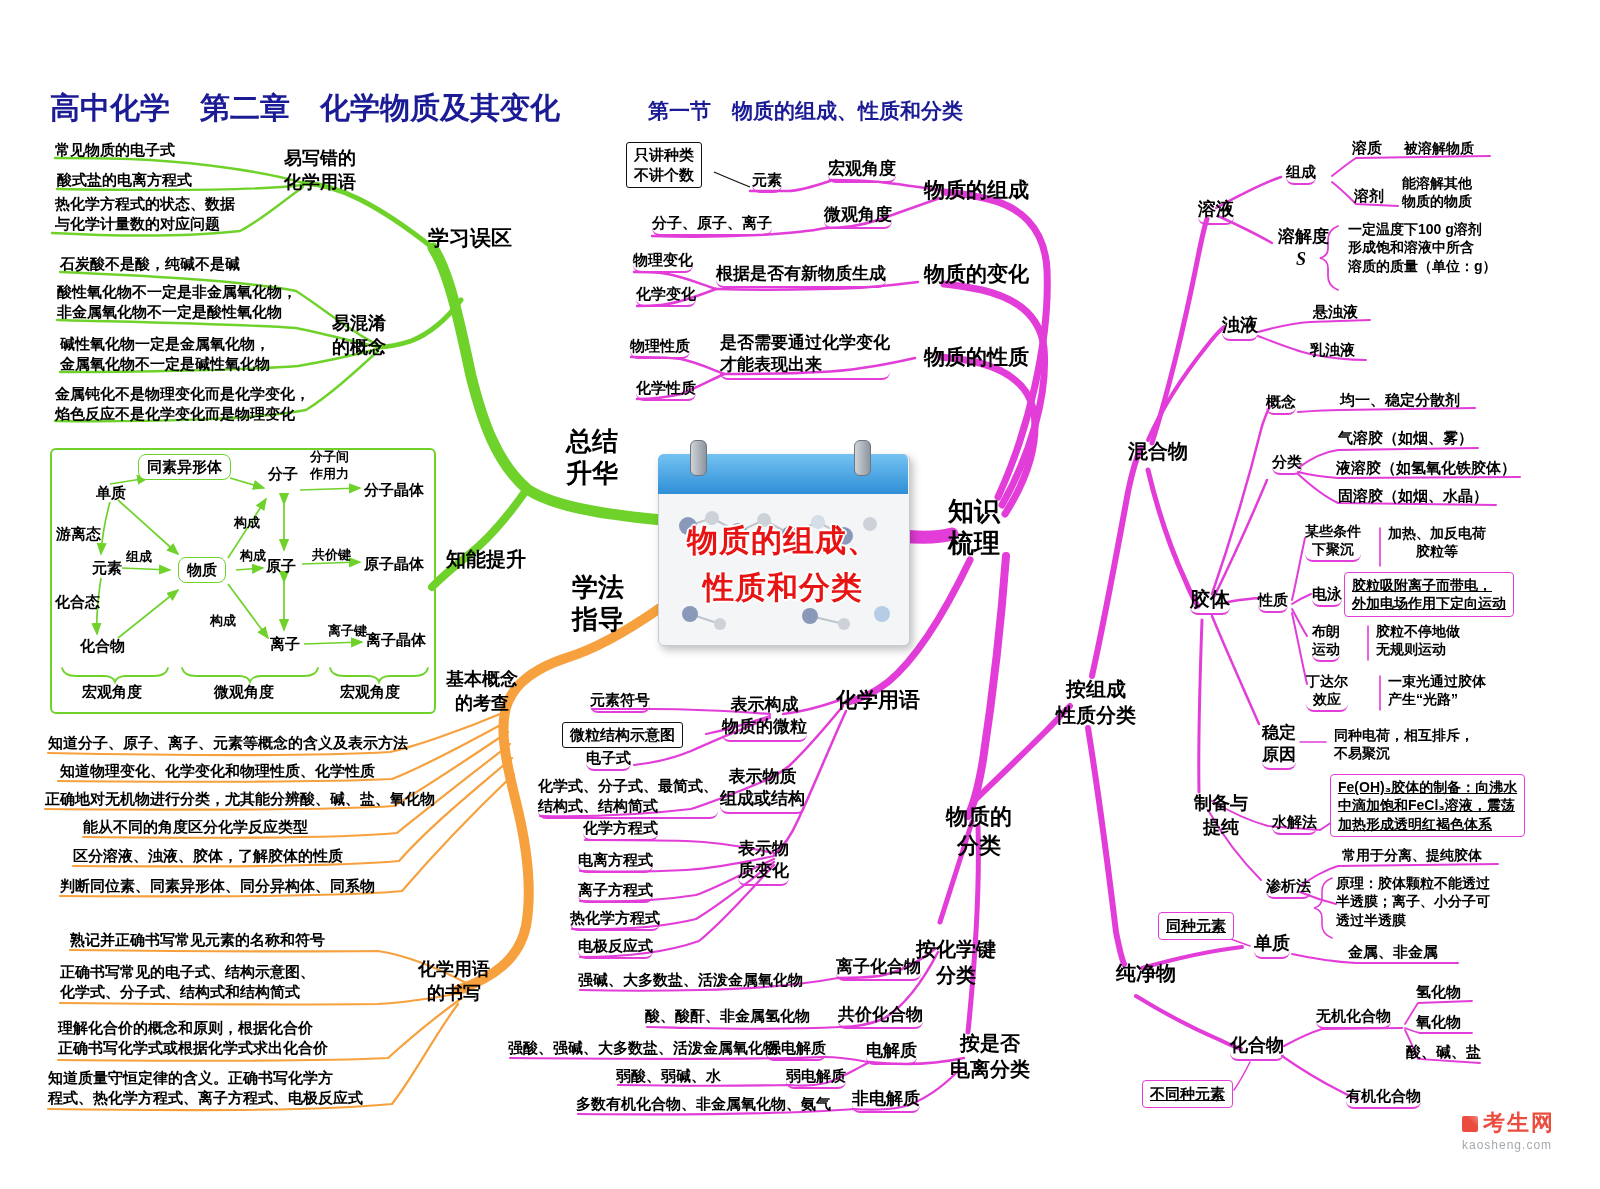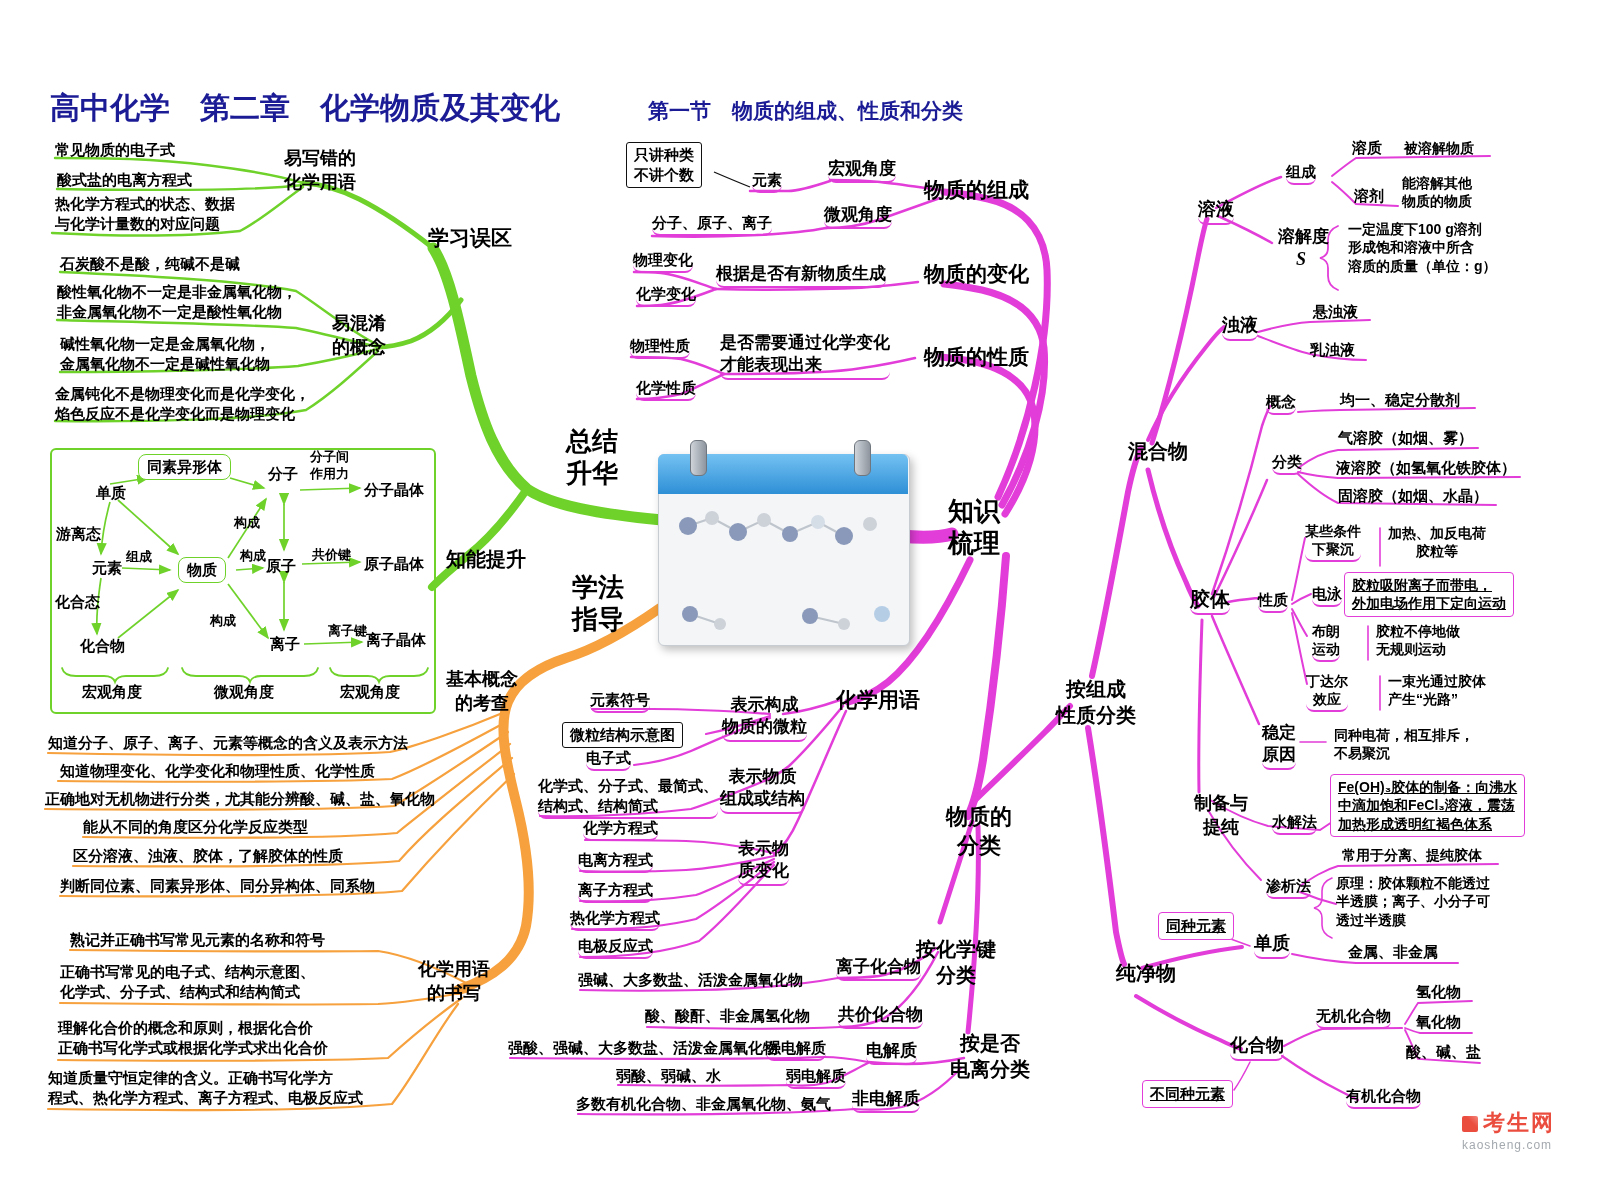--- a/index.html
+++ b/index.html
@@ -219,20 +219,24 @@
         <circle cx="158" cy="26" r="7" fill="#b8c6d8"></circle>
       <circle cx="184" cy="40" r="9" fill="#24407e"></circle>
         <circle cx="210" cy="28" r="7" fill="#a9b0ba"></circle>
       <circle cx="30" cy="118" r="8" fill="#24407e"></circle>
         <circle cx="60" cy="128" r="6" fill="#a9b0ba"></circle>
       <circle cx="150" cy="120" r="8" fill="#24407e"></circle>
         <circle cx="184" cy="128" r="6" fill="#a9b0ba"></circle>
       <circle cx="222" cy="118" r="8" fill="#7aa7d6"></circle>
     </g>
   </svg>
+  <div class="cal-title">
+    <span>物质的组成、</span><br>
+    <span>性质和分类</span>
+  </div>
 </div>
 
 <div class="t s26 c" style="left:566px;top:426px;">总结
 升华</div>
 <div class="t s26 c" style="left:572px;top:572px;">学法
 指导</div>
 <div class="t s26 c" style="left:948px;top:496px;">知识
 梳理</div>
 
 <div class="t s21" style="left:428px;top:224px;">学习误区</div>

